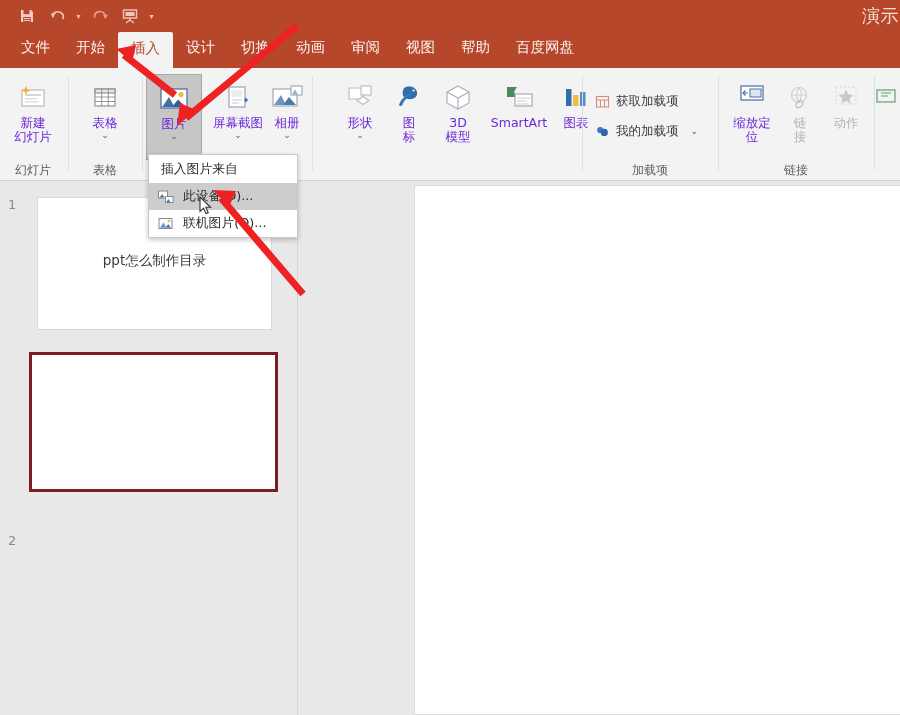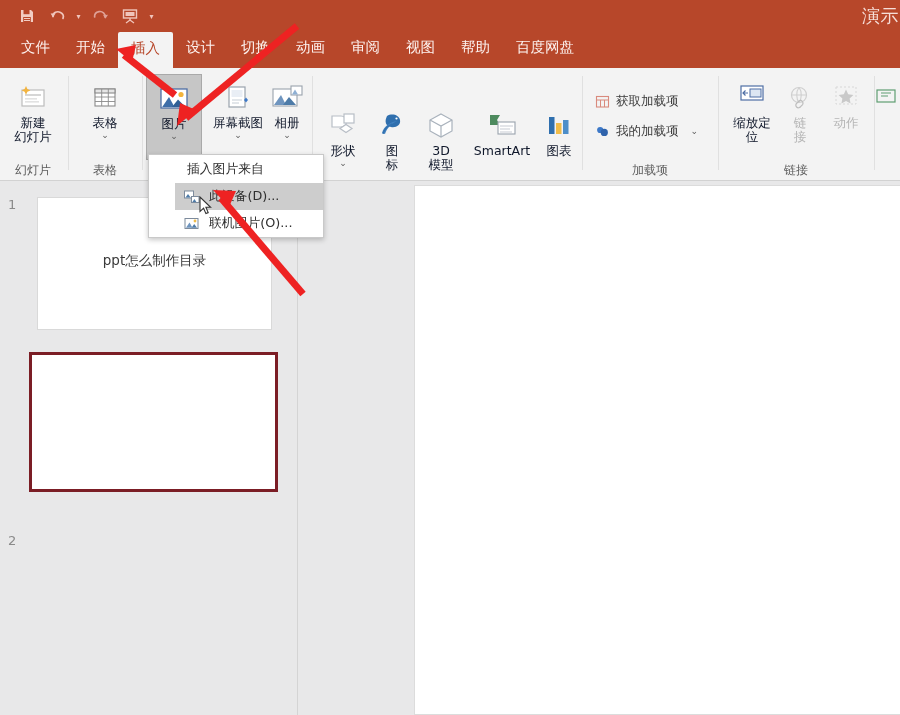--- a/index.html
+++ b/index.html
@@ -31,21 +31,21 @@
   
   .ribbon{position:absolute;left:0;top:68px;width:900px;height:112px;background:#f3f3f3;
           border-bottom:1px solid #d2d2d2;}
   .group{position:absolute;top:0;height:112px;}
   .group-label{position:absolute;bottom:1px;left:0;width:100%;text-align:center;font-size:12px;color:#5c5c5c;}
   .sep{position:absolute;top:8px;width:1px;height:94px;background:#e0e0e0;}
 
   .bigbtn{position:absolute;top:6px;width:62px;height:86px;display:flex;flex-direction:column;
           align-items:center;cursor:default;}
   .bigbtn .ico{height:40px;display:flex;align-items:flex-end;justify-content:center;}
-  .bigbtn .lbl{margin-top:2px;font-size:12.5px;color:#0f172a;line-height:14px;text-align:center;white-space:nowrap;}
+  .bigbtn .lbl{margin-top:2px;font-size:12.5px;color:#6d28d9;line-height:14px;text-align:center;white-space:nowrap;}
   .bigbtn .chev{font-size:9px;color:#5b5b5b;line-height:9px;margin-top:1px;}
   .bigbtn.pressed{background:#c6c6c6;border:1px solid #a9a9a9;box-sizing:border-box;}
   .bigbtn.dis .lbl{color:#b5b5b5;}
 
   .smallbtn{position:absolute;display:flex;align-items:center;gap:6px;height:22px;font-size:12.5px;color:#3b3b3b;white-space:nowrap;}
   .smallbtn .ico{width:16px;height:16px;display:flex;align-items:center;justify-content:center;}
   .smallchev{font-size:9px;color:#5b5b5b;margin-left:6px;}
 
   
   .thumbpanel{position:absolute;left:0;top:181px;width:297px;height:534px;background:#e8e8e9;}
@@ -56,21 +56,21 @@
   .thumb.selected{border:3px solid #7b1d25;}
   .thumbtext{position:absolute;left:0;width:100%;text-align:center;font-size:13.5px;color:#3a3a3a;white-space:nowrap;}
 
   
   .stage{position:absolute;left:298px;top:181px;width:602px;height:534px;background:#e8e8e9;}
   .slidecanvas{position:absolute;left:116px;top:4px;width:490px;height:530px;background:#ffffff;
                border:1px solid #dcdcdc;box-sizing:border-box;}
 
   
   .menu{position:absolute;left:148px;top:154px;width:148px;background:#ffffff;
-        border:1px solid #c9c9c9;box-shadow:0 2px 5px rgba(0,0,0,.22);z-index:40;padding-left:26px;}
+        border:1px solid #c9c9c9;box-shadow:0 2px 5px rgba(0,0,0,.22);z-index:40;}
   .menu-header{height:28px;line-height:28px;padding-left:12px;font-size:12.8px;color:#2f2f2f;}
   .menu-item{height:27px;display:flex;align-items:center;padding-left:8px;font-size:12.8px;color:#2f2f2f;gap:8px;}
   .menu-item.hl{background:#cdcdcd;}
   .menu-item .mi{width:18px;height:18px;display:flex;align-items:center;justify-content:center;}
 
   
   .cursor{position:absolute;left:199px;top:196px;z-index:60;}
 
   
   .arrows{position:absolute;left:0;top:0;width:900px;height:715px;pointer-events:none;z-index:55;}
@@ -203,21 +203,21 @@
               <path d="M22 12.4 L25 7.6 L28 12.4 Z" fill="#8fb0d4"></path>
             </svg>
         </span>
         <span class="lbl">相册</span>
         <span class="chev">⌄</span>
       </div>
       <div class="group-label">图像</div>
     </div>
     <div class="sep" style="left:312px;"></div>
 
-    <div class="group" style="left:314px;width:266px;margin-top:28px;">
+    <div class="group" style="left:331px;width:266px;">
       <div class="bigbtn" style="left:4px;width:50px;">
         <span class="ico">
           <svg width="34" height="32" viewBox="0 0 34 32">
               <path d="M6 6 H15 A5.5 5.5 0 0 1 15 17 H6 Z" fill="#ffffff" stroke="#b8bec6" stroke-width="1.2"></path>
               <rect x="18" y="4" width="10" height="9" fill="#ffffff" stroke="#b8bec6" stroke-width="1.2"></rect>
               <path d="M14 18.5 L20 14.5 L26 18.5 L20 22.5 Z" fill="#ffffff" stroke="#b8bec6" stroke-width="1.2"></path>
             </svg>
         </span>
         <span class="lbl">形状</span>
         <span class="chev">⌄</span>

